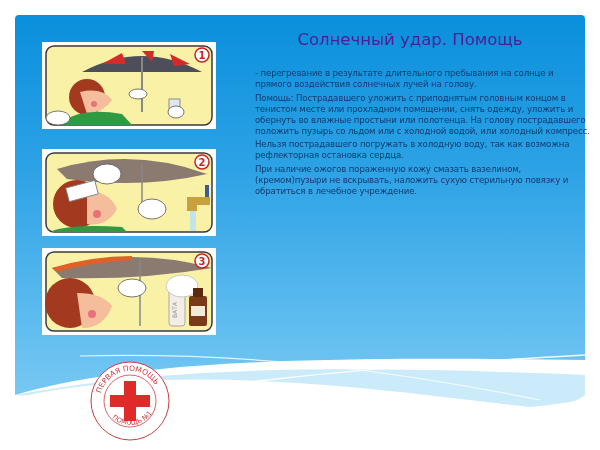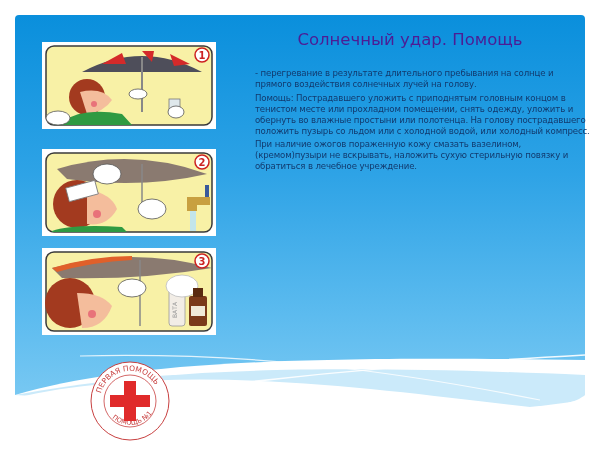--- a/index.html
+++ b/index.html
@@ -25,20 +25,21 @@
   <path d="M170 392 C 330 370, 460 362, 585 355" stroke="#ffffff" stroke-width="1.5" fill="none" opacity="0.9"></path>
   <path d="M80 356 C 250 352, 390 370, 540 400" stroke="#ffffff" stroke-width="1.2" fill="none" opacity="0.8"></path>
   <path d="M15 398 C 180 360, 380 390, 530 407 C 560 408, 580 400, 585 395 L 585 450 L 15 450 Z" fill="#ffffff"></path>
 </svg>
 
 <div class="title">Солнечный удар. Помощь</div>
 
 <div class="body-text">
   <p>- перегревание в результате длительного пребывания на солнце и прямого воздействия солнечных лучей на голову.</p>
   <p>Помощь: Пострадавшего  уложить с приподнятым головным концом в тенистом месте или прохладном помещении, снять одежду, уложить и обернуть во влажные простыни или полотенца. На голову пострадавшего положить пузырь со льдом или с холодной водой, или холодный компресс.</p>
+  <p>Нельзя пострадавшего погружать в холодную воду, так как возможна рефлекторная остановка сердца.</p>
   <p>При наличие ожогов пораженную кожу смазать вазелином, (кремом)пузыри не вскрывать, наложить сухую стерильную повязку и обратиться в лечебное учреждение.</p>
 </div>
 
 <div class="panel" style="top:42px;">
   <svg viewBox="0 0 174 87">
     <rect x="4" y="4" width="166" height="79" rx="8" fill="#f8f1a6" stroke="#3a3a3a" stroke-width="1.5"></rect>
     <path d="M40 30 Q 100 -2 160 30 Z" fill="#4e4e5a"></path>
     <path d="M60 22 L 80 11 L 84 22 Z M 100 9 L 112 9 L 110 20 Z M 128 12 L 148 22 L 132 24 Z" fill="#d42a2a"></path>
     <line x1="100" y1="15" x2="100" y2="70" stroke="#888" stroke-width="2"></line>
     <circle cx="45" cy="55" r="18" fill="#a33a1f"></circle>

